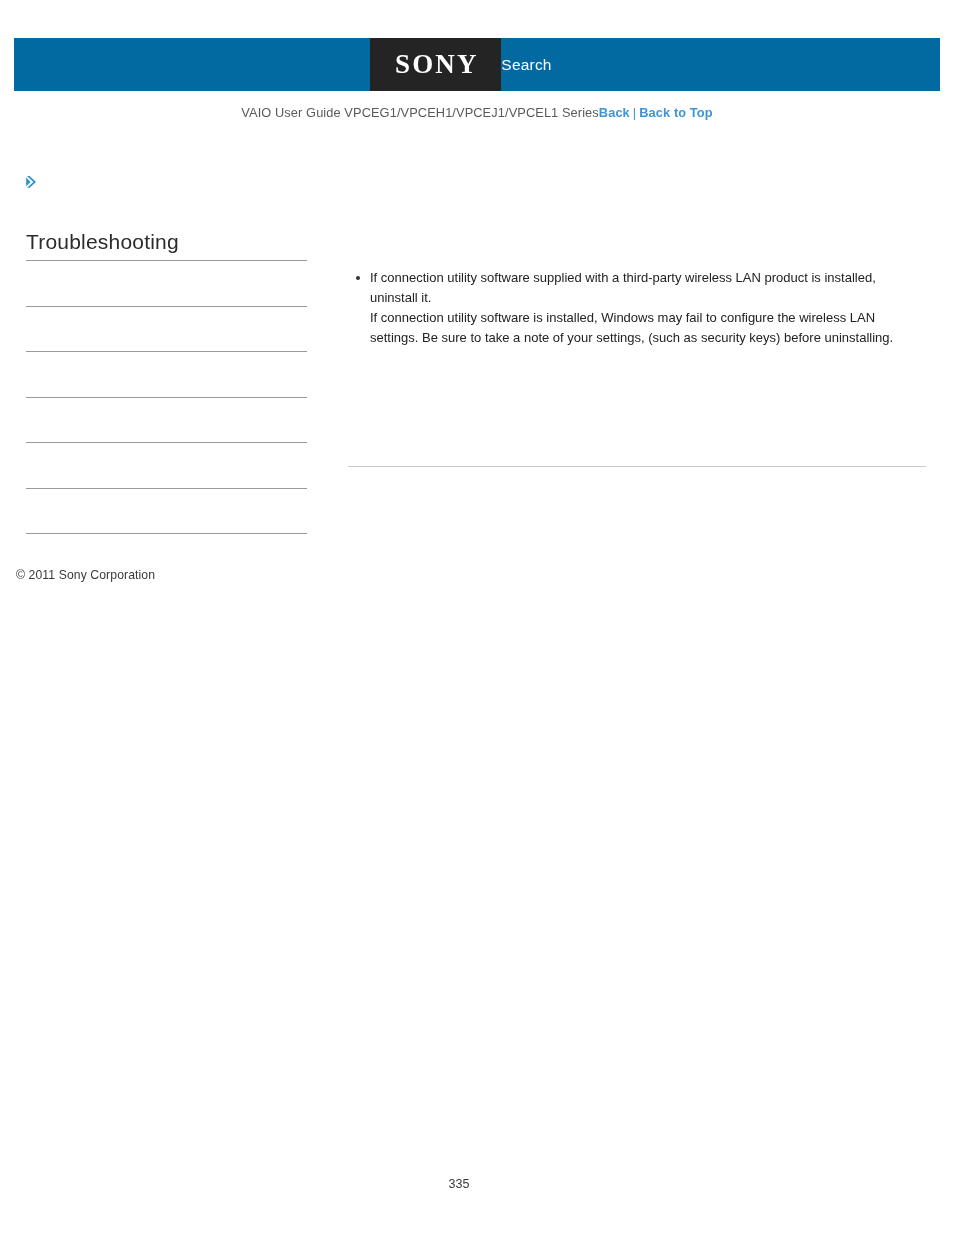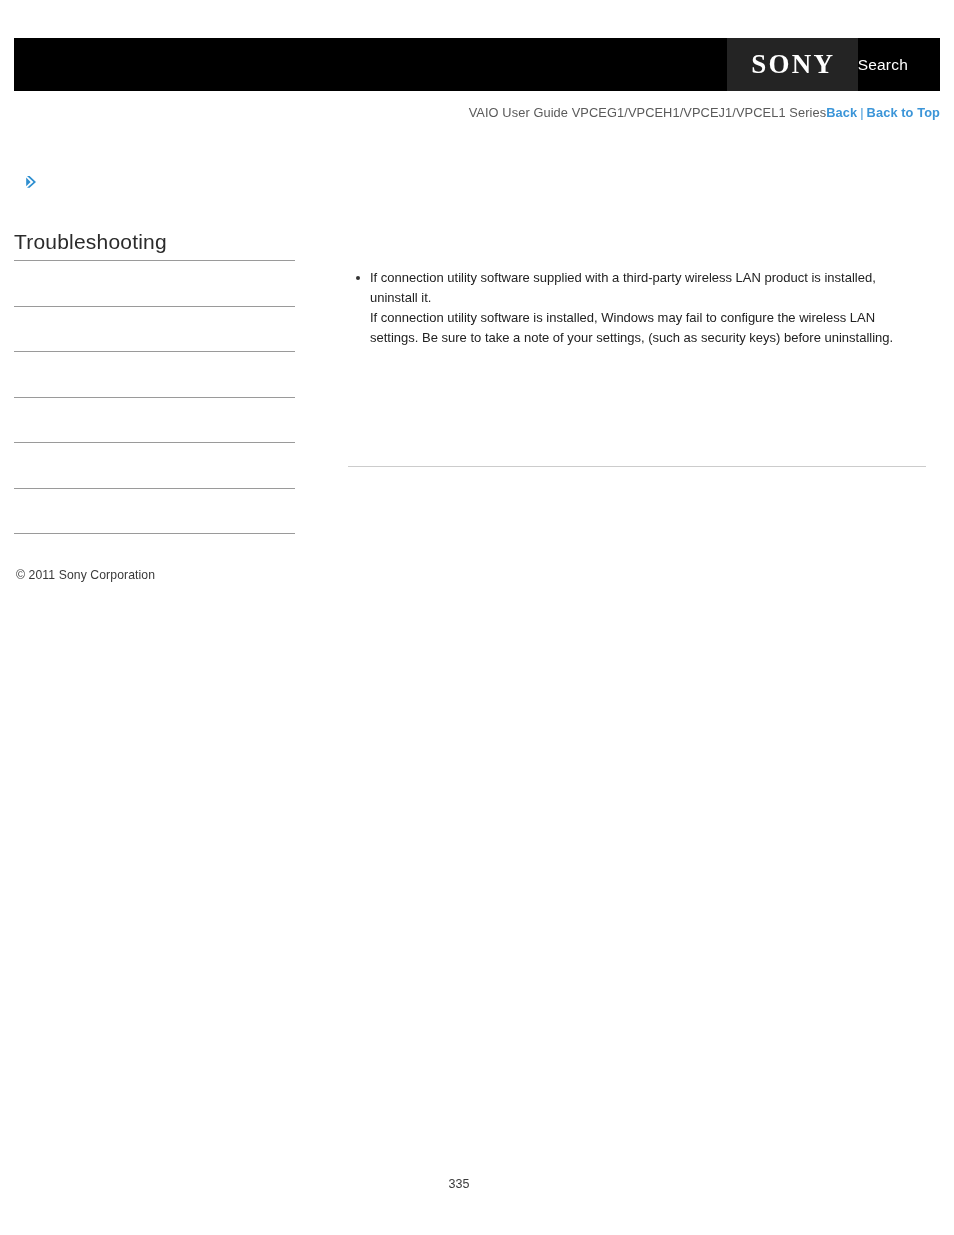--- a/index.html
+++ b/index.html
@@ -17,24 +17,24 @@
     overflow: hidden;
   }
 
   
   .header-bar {
     position: absolute;
     left: 14px;
     top: 38px;
     width: 926px;
     height: 53px;
-    background: #000000;
-    display: flex;
-    align-items: center;
-    justify-content: flex-end;
+    background: #0369a1;
+    display: flex;
+    align-items: center;
+    justify-content: center;
   }
   .logo-block {
     width: 131px;
     height: 53px;
     background: #242424;
     display: flex;
     align-items: center;
     justify-content: center;
   }
   .sony-logo {
@@ -56,21 +56,21 @@
 
   
   .subheader {
     position: absolute;
     left: 14px;
     top: 102px;
     width: 926px;
     height: 20px;
     display: flex;
     align-items: center;
-    justify-content: flex-end;
+    justify-content: center;
     font-size: 12.8px;
   }
   .guide-title {
     color: #5a5a5a;
     letter-spacing: 0.1px;
   }
   .nav-links {
     color: #3b95d8;
     letter-spacing: 0.1px;
     white-space: nowrap;
@@ -96,21 +96,21 @@
   }
   .arrow-icon {
     display: block;
     width: 16px;
     height: 16px;
   }
 
   
   .sidebar {
     position: absolute;
-    left: 14px;
+    left: 26px;
     top: 230px;
     width: 281px;
   }
   .side-heading {
     font-size: 21px;
     font-weight: normal;
     color: #2b2b2b;
     margin: 0;
     padding-bottom: 6px;
     letter-spacing: 0.2px;

